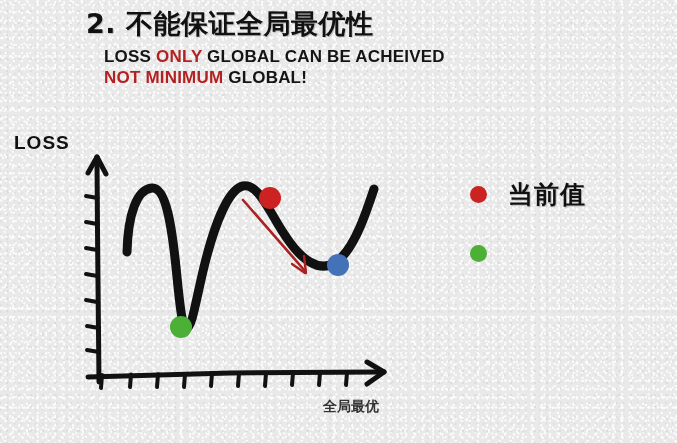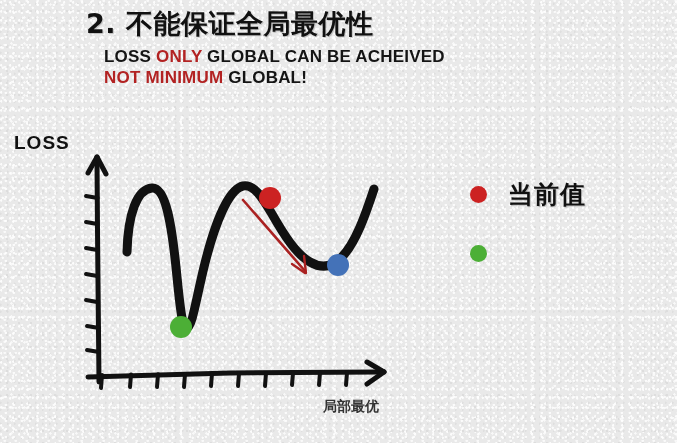--- a/index.html
+++ b/index.html
@@ -175,21 +175,21 @@
       <path d="M 305,273 L 292,264" stroke="#aa2222" stroke-width="2.4" fill="none" stroke-linecap="round"></path>
       <path d="M 306,273 L 304,256" stroke="#aa2222" stroke-width="2.4" fill="none" stroke-linecap="round"></path>
     </g>
 
     <circle cx="270" cy="198" r="11" fill="#cc2222"></circle>
     <circle cx="338" cy="265" r="11" fill="#4472b8"></circle>
     <circle cx="181" cy="327" r="11" fill="#4caf36"></circle>
   </svg>
 
   <div class="axis-label y-axis-label">LOSS</div>
-  <div class="axis-label x-axis-label">局部最优</div>
+  <div class="axis-label x-axis-label">全局最优</div>
 
   <div class="legend">
     <div class="legend-item">
       <span class="legend-swatch" style="background:#cc2222"></span>
       <span class="legend-text">当前值</span>
     </div>
     <div class="legend-item">
       <span class="legend-swatch" style="background:#4caf36"></span>
     </div>
   </div>

